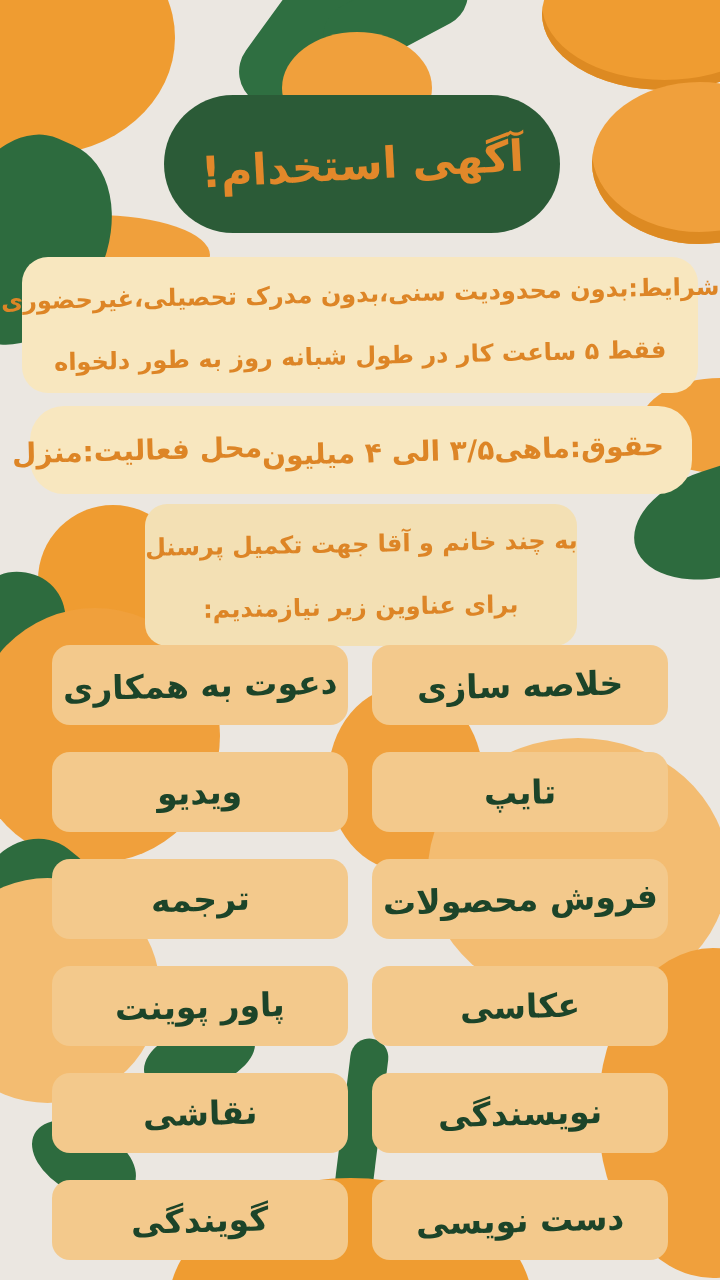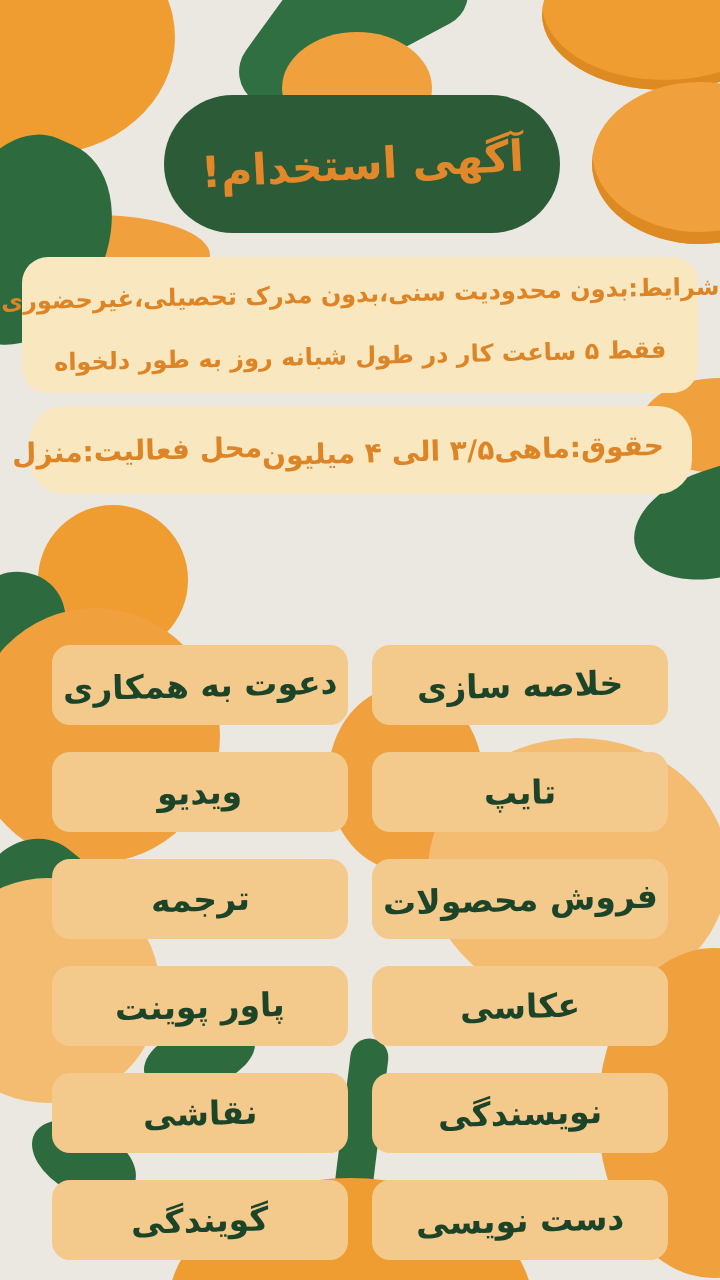--- a/index.html
+++ b/index.html
@@ -97,20 +97,24 @@
   <div class="layer panel panel-conditions">
     <div class="line">شرایط:بدون محدودیت سنی،بدون مدرک تحصیلی،غیرحضوری</div>
     <div class="line">فقط ۵ ساعت کار در طول شبانه روز به طور دلخواه</div>
   </div>
 
   <div class="layer panel panel-salary">
     <div class="line">حقوق:ماهی۳/۵ الی ۴ میلیون</div>
     <div class="line">محل فعالیت:منزل</div>
   </div>
 
+  <div class="layer panel panel-intro">
+    <div class="line">به چند خانم و آقا جهت تکمیل پرسنل</div>
+    <div class="line">برای عناوین زیر نیازمندیم:</div>
+  </div>
 
   <div class="layer jobs-grid">
     <div class="job-btn">
         <span class="lbl">خلاصه سازی</span>
       </div>
     <div class="job-btn">
         <span class="lbl">دعوت به همکاری</span>
       </div>
     <div class="job-btn">
         <span class="lbl">تایپ</span>

